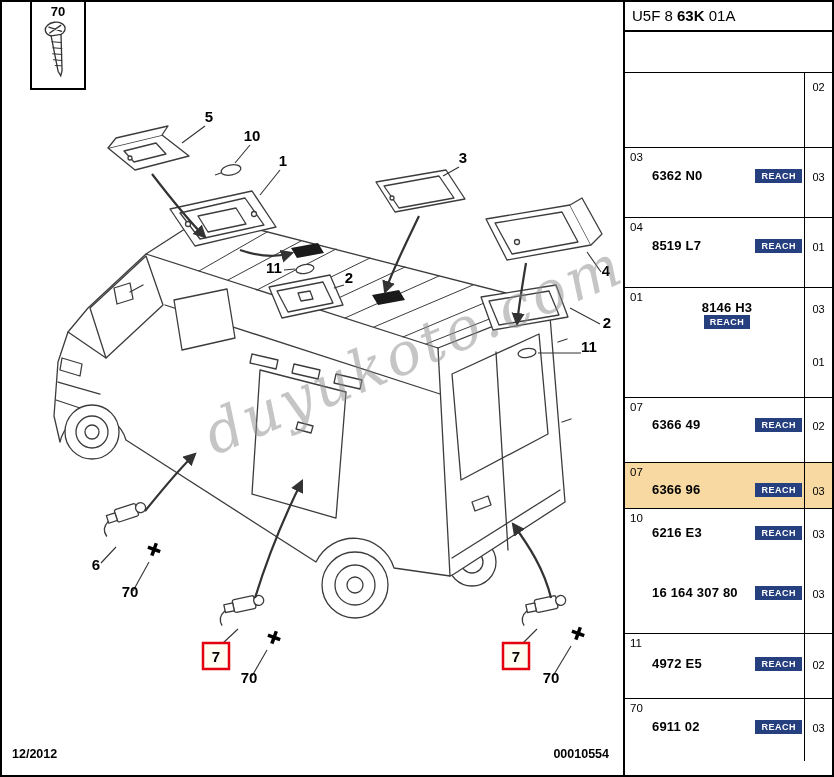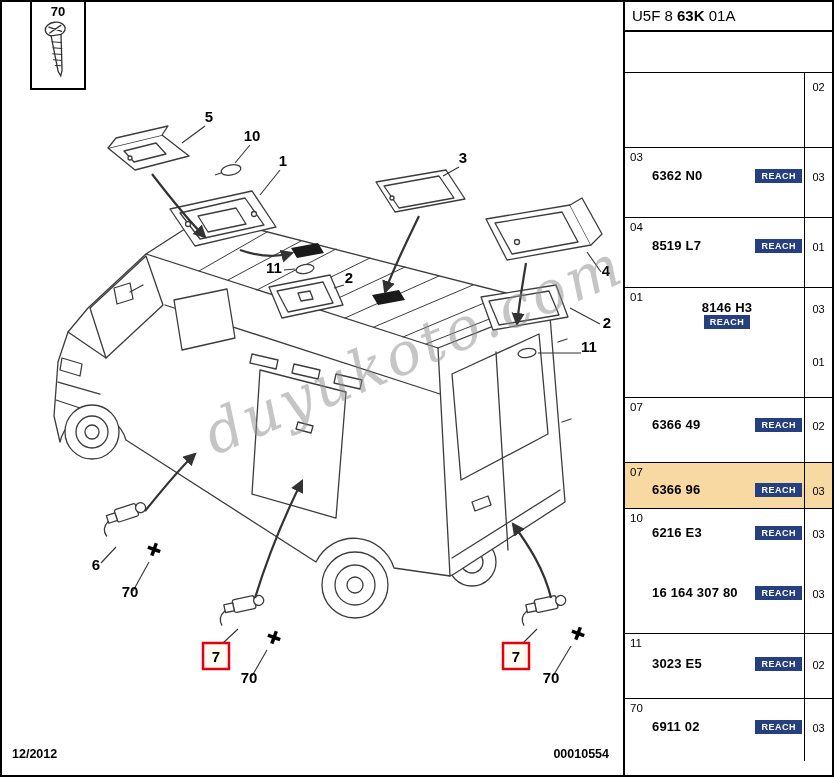--- a/index.html
+++ b/index.html
@@ -364,21 +364,21 @@
         </div>
         <div class="qty-cell">
           <span class="qty" style="top:19px;">03</span>
           <span class="qty" style="top:79px;">03</span>
         </div>
       </div>
 
       <div class="t-row" style="height:65px;">
         <span class="row-index">11</span>
         <div class="part-line" style="top:22px;">
-          <span class="part-num">3023 E5</span>
+          <span class="part-num">4972 E5</span>
           <span class="reach-badge">REACH</span>
         </div>
         <div class="qty-cell">
           <span class="qty" style="top:25px;">02</span>
         </div>
       </div>
 
       <div class="t-row last" style="height:62px;">
         <span class="row-index">70</span>
         <div class="part-line" style="top:20px;">

